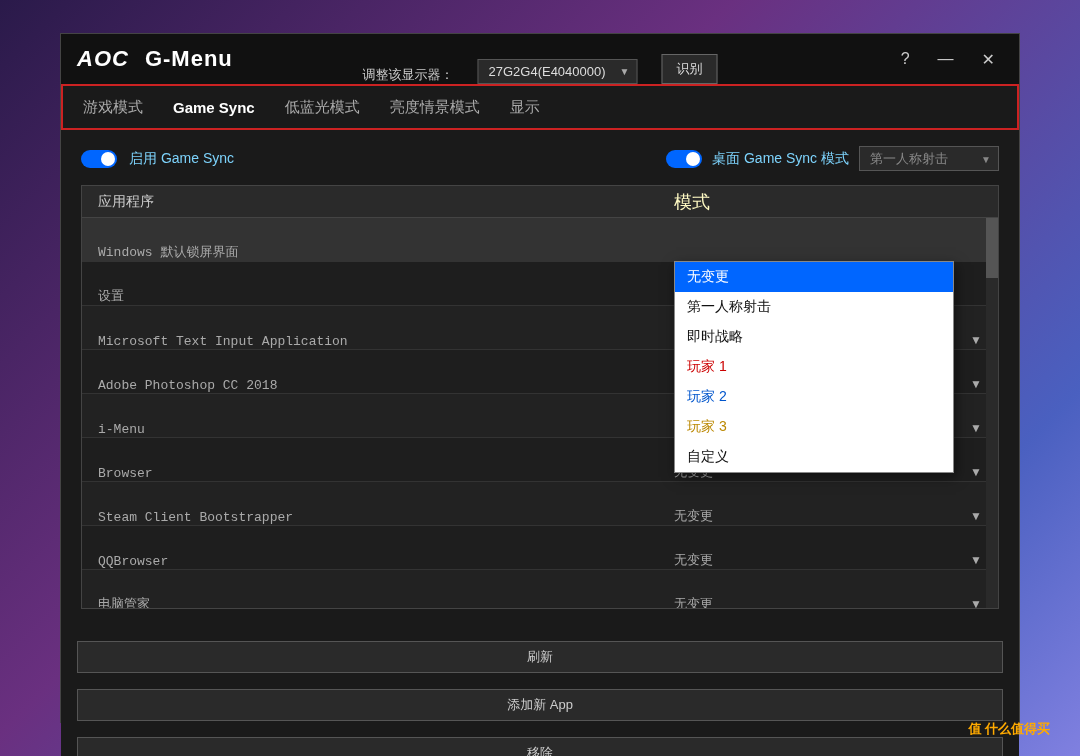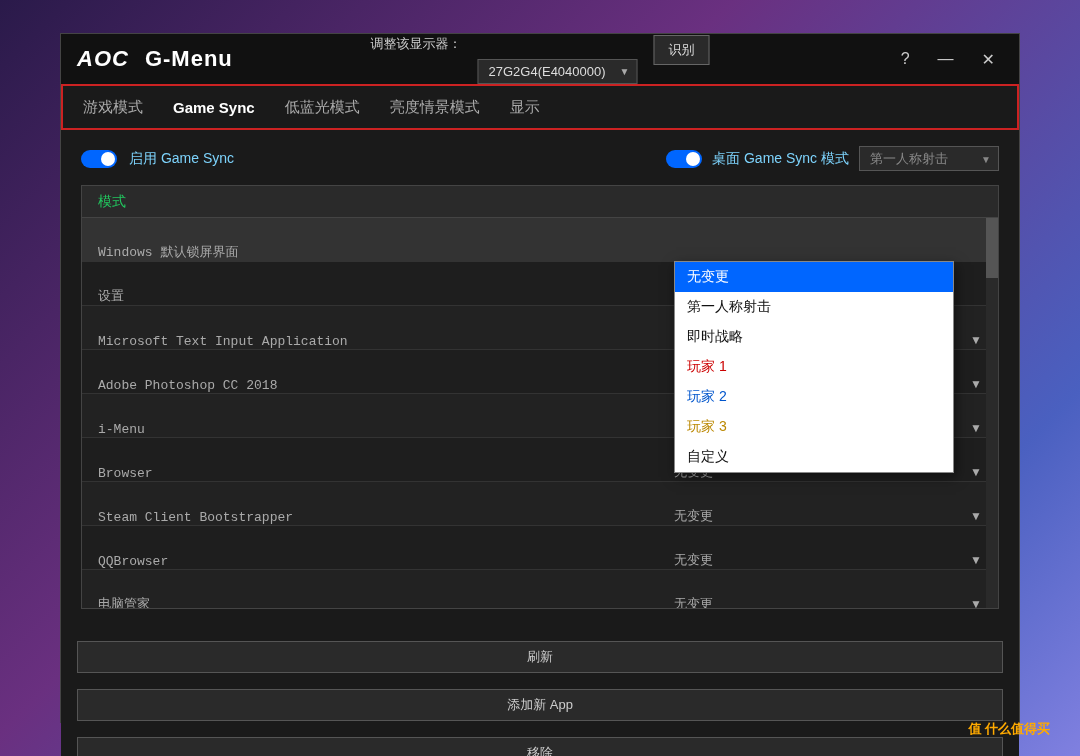--- a/index.html
+++ b/index.html
@@ -46,22 +46,22 @@
       font-size: 22px;
       font-weight: bold;
       letter-spacing: 1px;
     }
 
     .title-center {
       position: absolute;
       left: 50%;
       transform: translateX(-50%);
       display: flex;
-      align-items: flex-start;
-      gap: 16px;
+      align-items: flex-end;
+      gap: 24px;
       color: #ccc;
       font-size: 13px;
     }
 
     .monitor-select {
       background: #2a2a2a;
       border: 1px solid #555;
       color: #ddd;
       padding: 4px 28px 4px 10px;
       font-size: 13px;
@@ -230,22 +230,22 @@
     .table-header .col-app {
       flex: 1;
       padding: 0 16px;
       color: #ccc;
       font-size: 14px;
     }
 
     .table-header .col-mode {
       width: 340px;
       padding: 0 16px;
-      color: #22c55e;
-      font-size: 14px;
+      color: #fef9c3;
+      font-size: 18px;
     }
 
     .table-body {
       position: relative;
       overflow: hidden;
     }
 
     .table-row {
       display: flex;
       align-items: flex-end;
@@ -406,20 +406,21 @@
         <div class="mode-select-wrapper">
           <select class="mode-select">
             <option>第一人称射击</option>
           </select>
         </div>
       </div>
     </div>
 
     <div class="app-table" style="position:relative;">
       <div class="table-header">
+        <div class="col-app">应用程序</div>
         <div class="col-mode">模式</div>
       </div>
 
       <div class="table-body" style="max-height:390px; overflow:hidden;">
 
         <div class="table-row active-row" style="position:relative;">
           <div class="col-app">Windows 默认锁屏界面</div>
           <div class="col-mode" style="position:relative;">
 
             <div class="dropdown-overlay">

